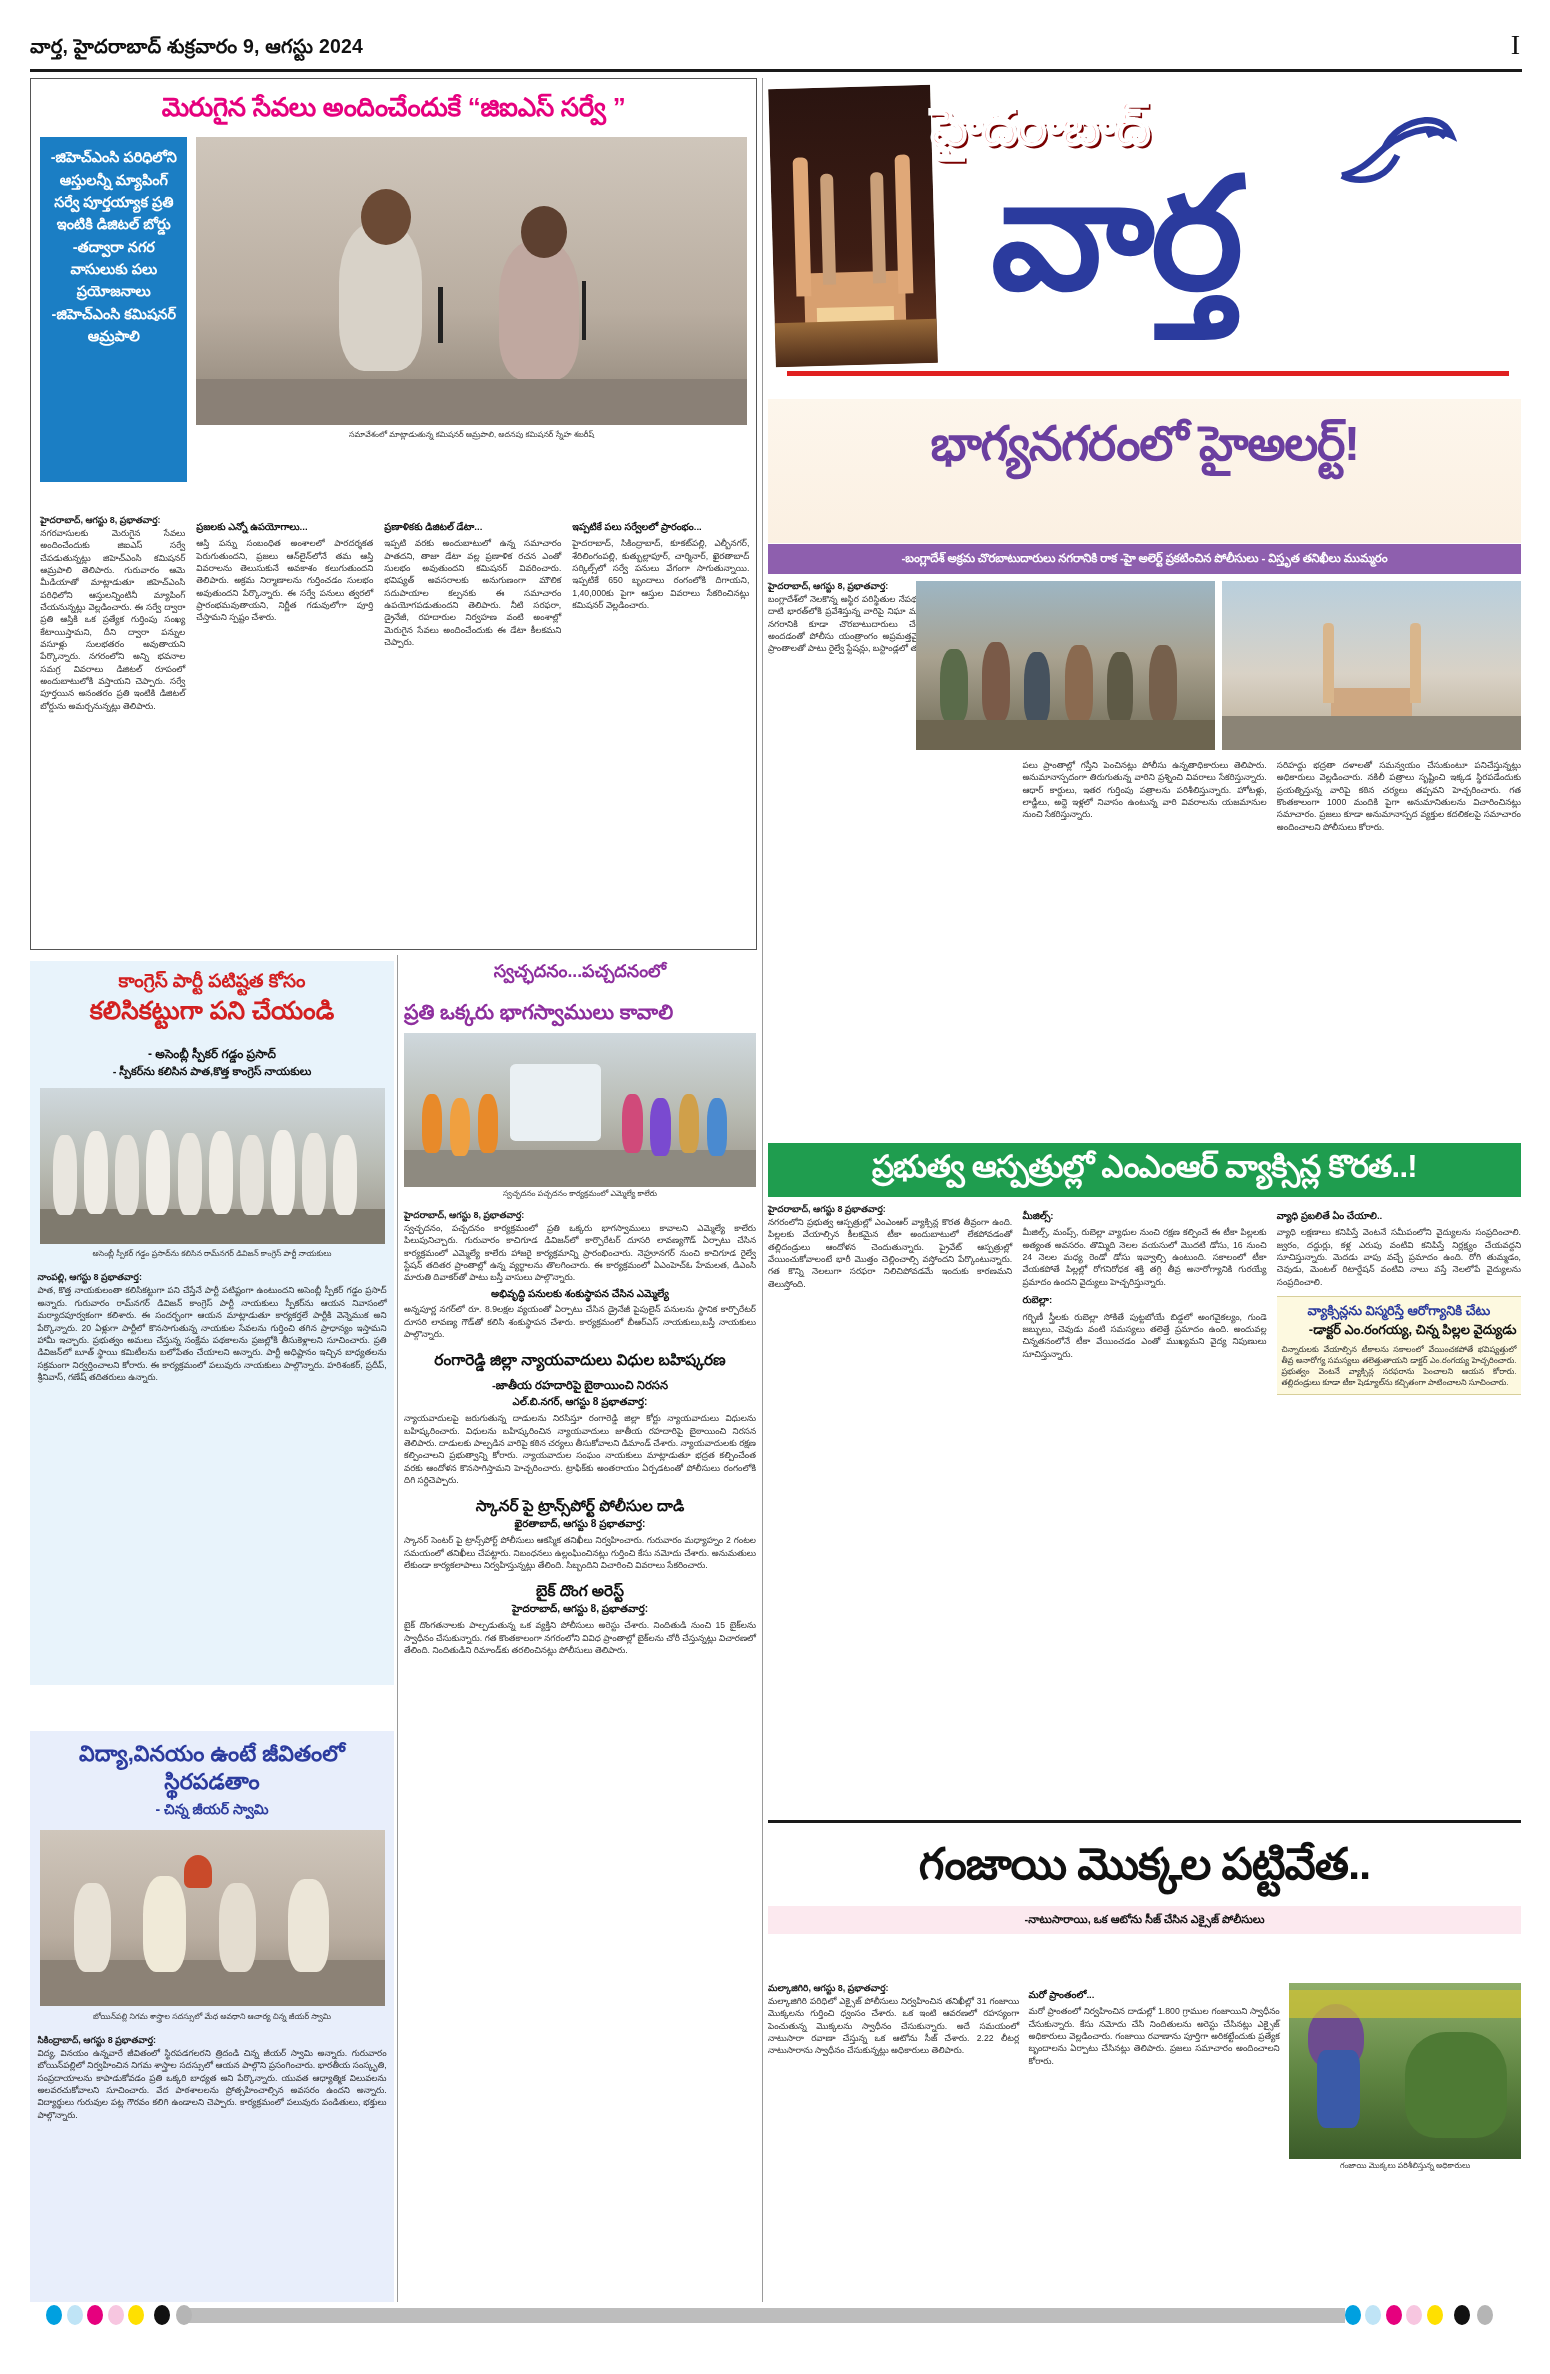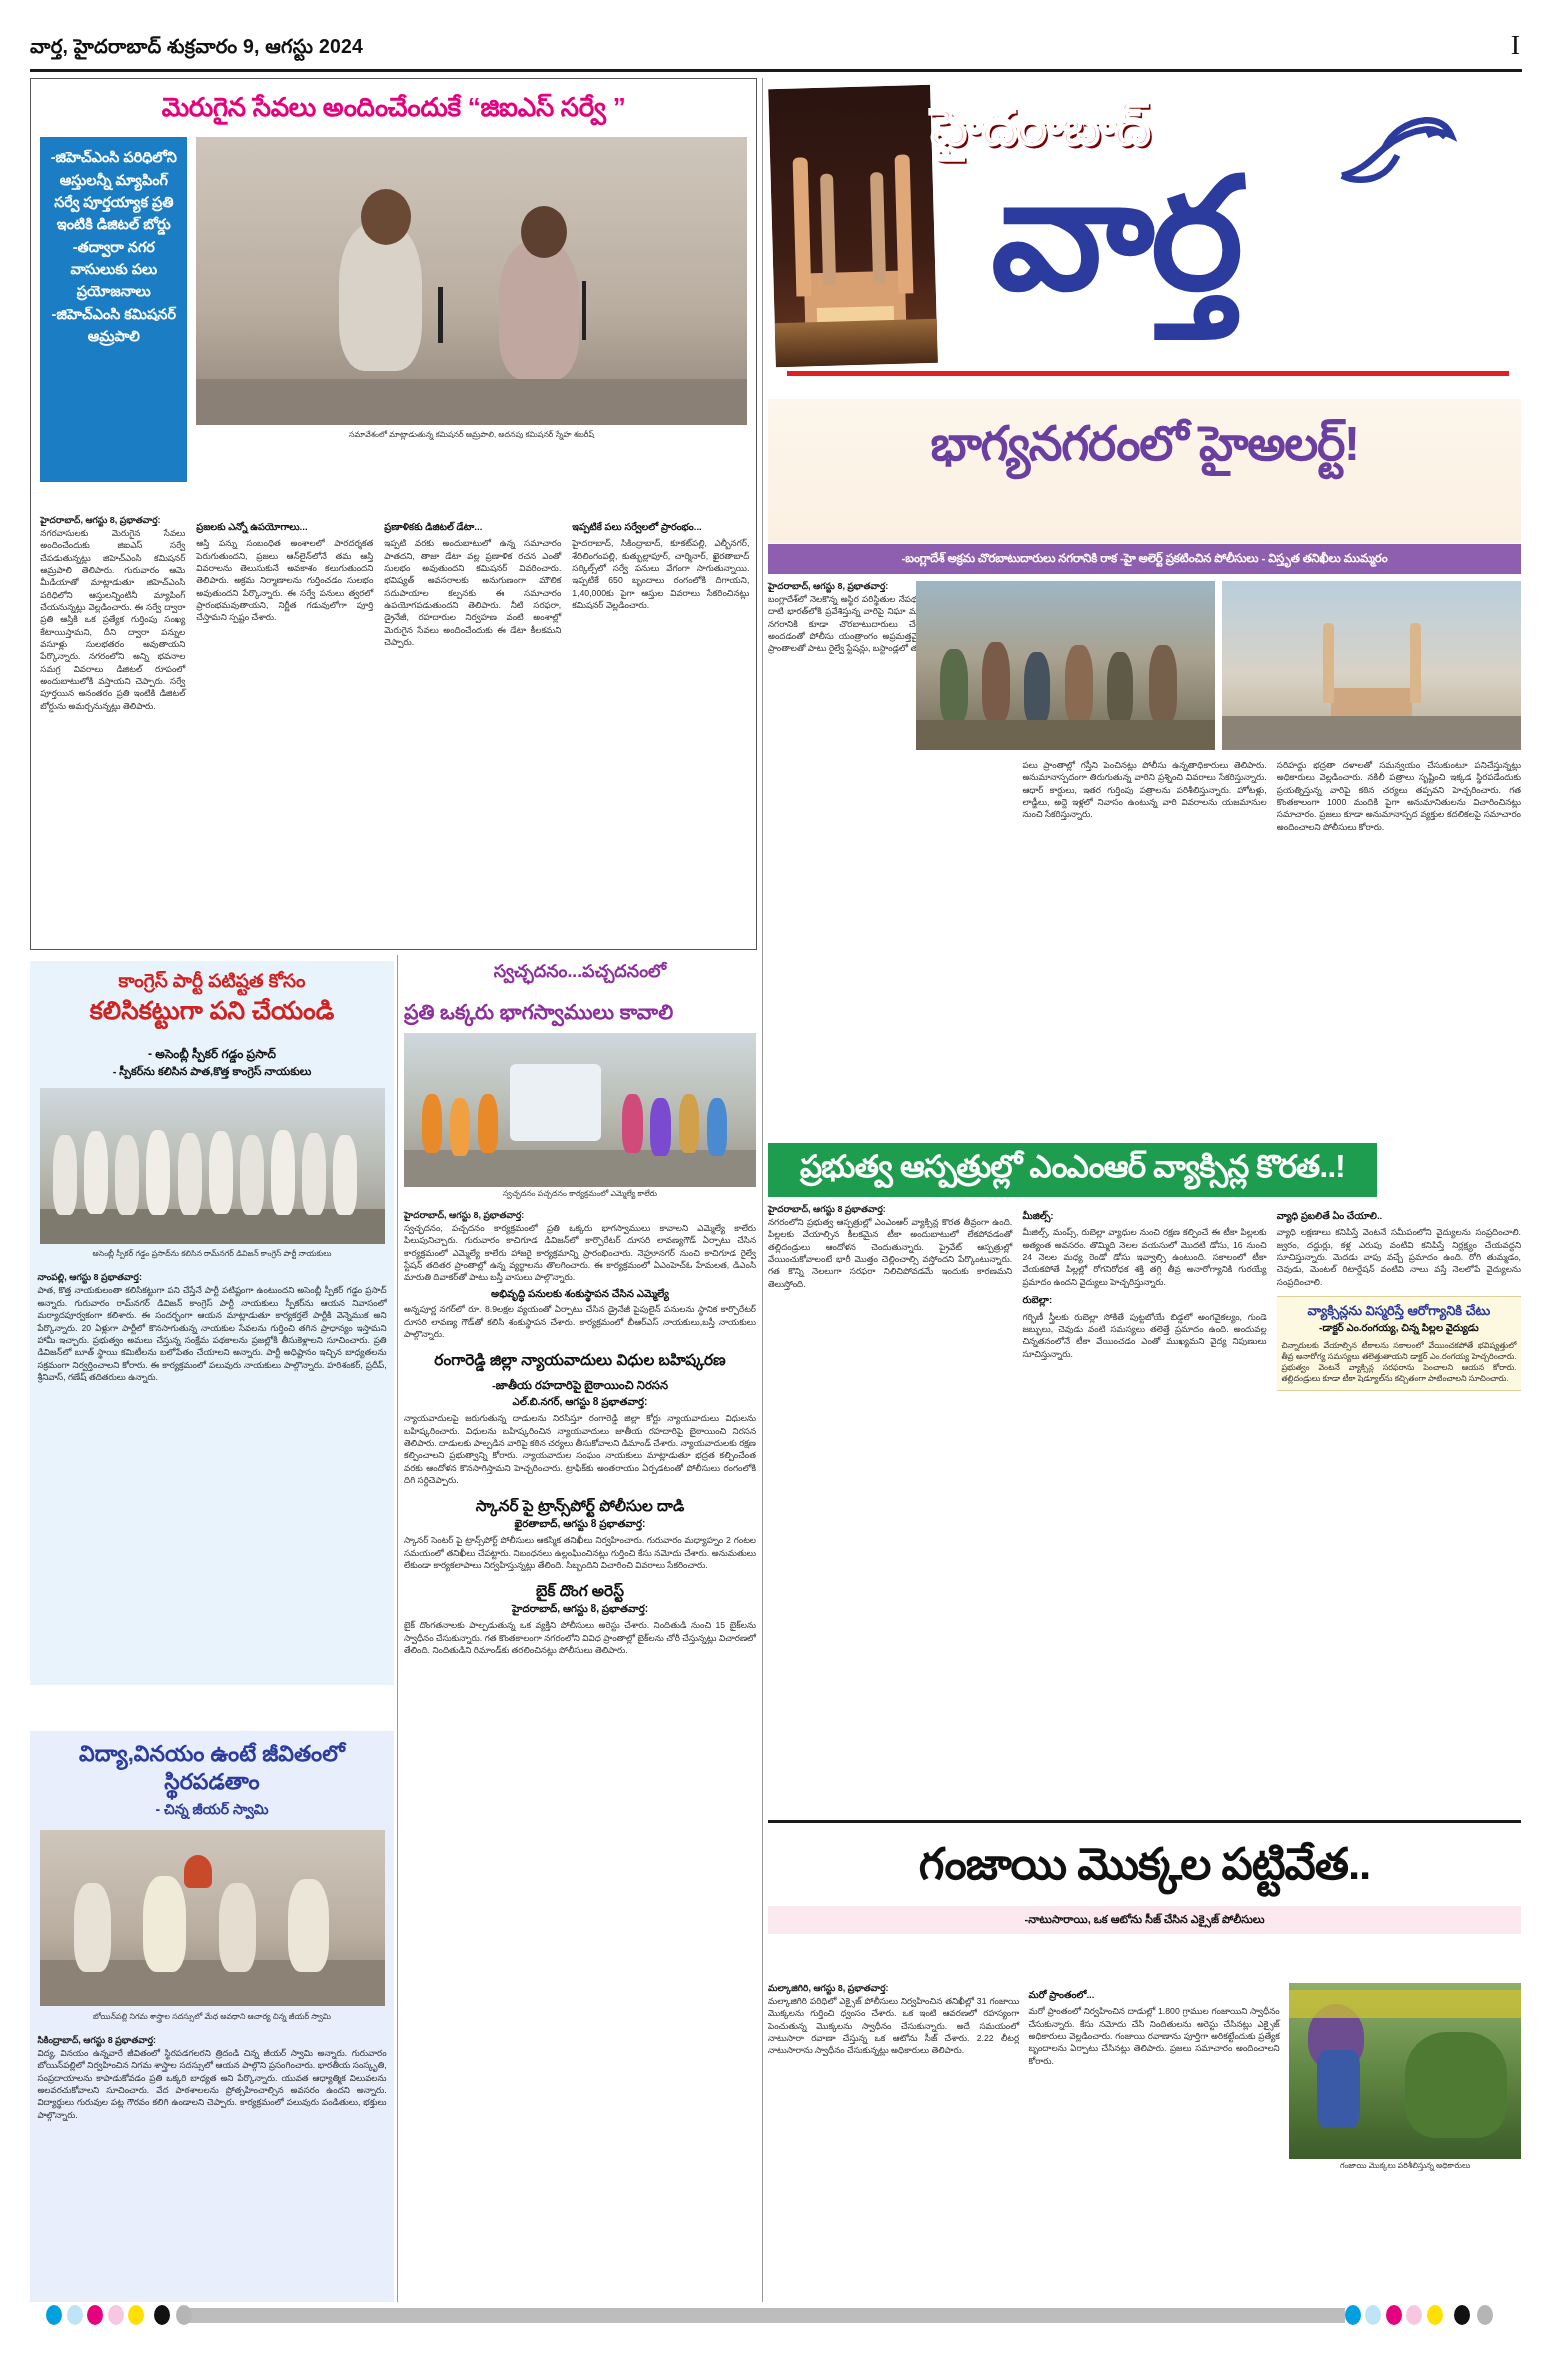--- a/index.html
+++ b/index.html
@@ -58,27 +58,27 @@
                 font-size:48px; font-weight:bold; color:#6b3fa0; letter-spacing:-1.4px; }
   #alert-sub { position:absolute; left:0; top:145px; width:753px; height:30px; background:#8e5fae; color:#fff;
                font-size:11.7px; font-weight:bold; display:flex; align-items:center; justify-content:center; letter-spacing:-0.2px; }
   #alert-body { position:absolute; left:0; top:182px; width:753px; height:547px; display:flex; gap:10.2px; }
   #alert-body .acol { flex:1; }
   #alert-photos { position:absolute; left:148px; top:0; width:605px; height:169px; display:flex; gap:7.4px; }
   #alert-photos .photo { flex:1; }
 
   
   #mmr-wrap { position:absolute; left:768px; top:1143px; width:753px; height:666px; }
-  #mmr-head { width:609px; height:54px; background:#1f9d4f; color:#fff; display:flex; align-items:center; justify-content:center;
+  #mmr-head { width:753px; height:54px; background:#1f9d4f; color:#fff; display:flex; align-items:center; justify-content:center;
               font-size:31px; font-weight:bold; letter-spacing:-0.7px; }
   #mmr-body { position:absolute; left:0; top:61px; width:753px; height:601px; display:flex; gap:10.2px; }
   #mmr-body .mcol { flex:1; }
   #mmr-yellow { background:#fdf9e0; border-top:1.9px solid #d8cf9a; border-bottom:1.9px solid #d8cf9a; padding:5.6px 4.6px; margin-top:7.4px; }
   #mmr-yellow .yh { font-size:13px; font-weight:bold; color:#2b3b9e; text-align:center; line-height:1.35; }
-  #mmr-yellow .ys { font-size:10px; font-weight:bold; color:#111; text-align:center; margin:2.8px 0 3.7px; }
+  #mmr-yellow .ys { font-size:13px; font-weight:bold; color:#111; text-align:right; margin:2.8px 0 3.7px; }
 
   
   #ganja-wrap { position:absolute; left:768px; top:1820px; width:753px; height:482px; }
   #ganja-rule { width:753px; height:2.8px; background:#1a1a1a; }
   #ganja-head { width:753px; text-align:center; font-size:44px; font-weight:bold; color:#111; letter-spacing:-1.1px; padding:16.7px 0 5.6px; }
   #ganja-sub { width:753px; height:28px; background:#fce9ef; color:#111; font-size:11px; font-weight:bold;
                display:flex; align-items:center; justify-content:center; }
   #ganja-body { position:absolute; left:0; top:163px; width:753px; height:306px; display:flex; gap:9.3px; }
   #ganja-body .gcol { flex:1; }
   #ganja-photo { flex:0 0 232px; }

